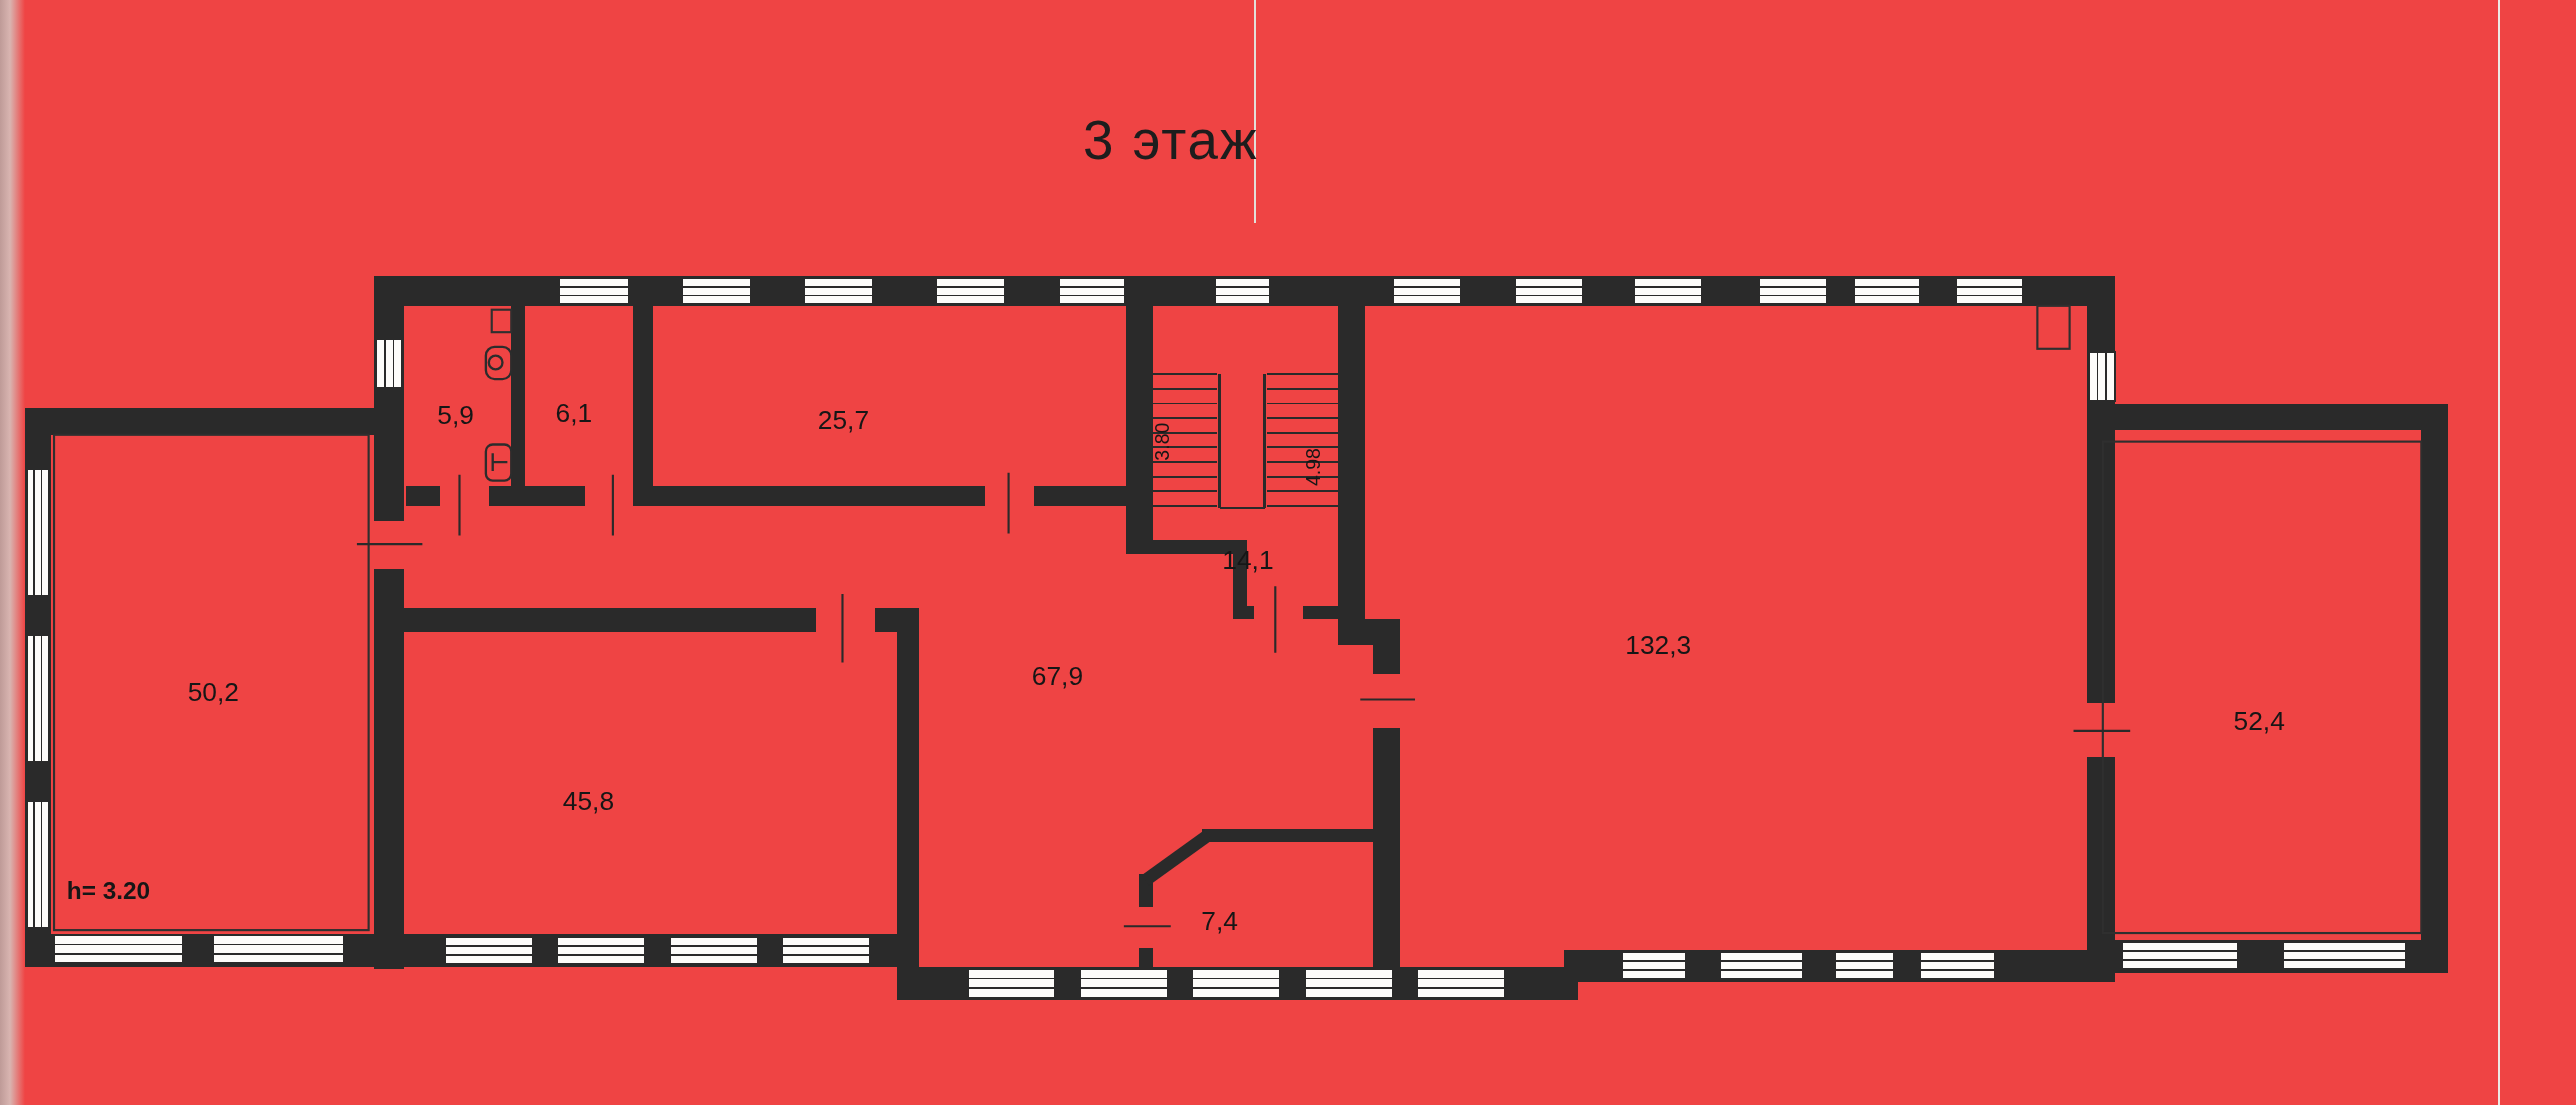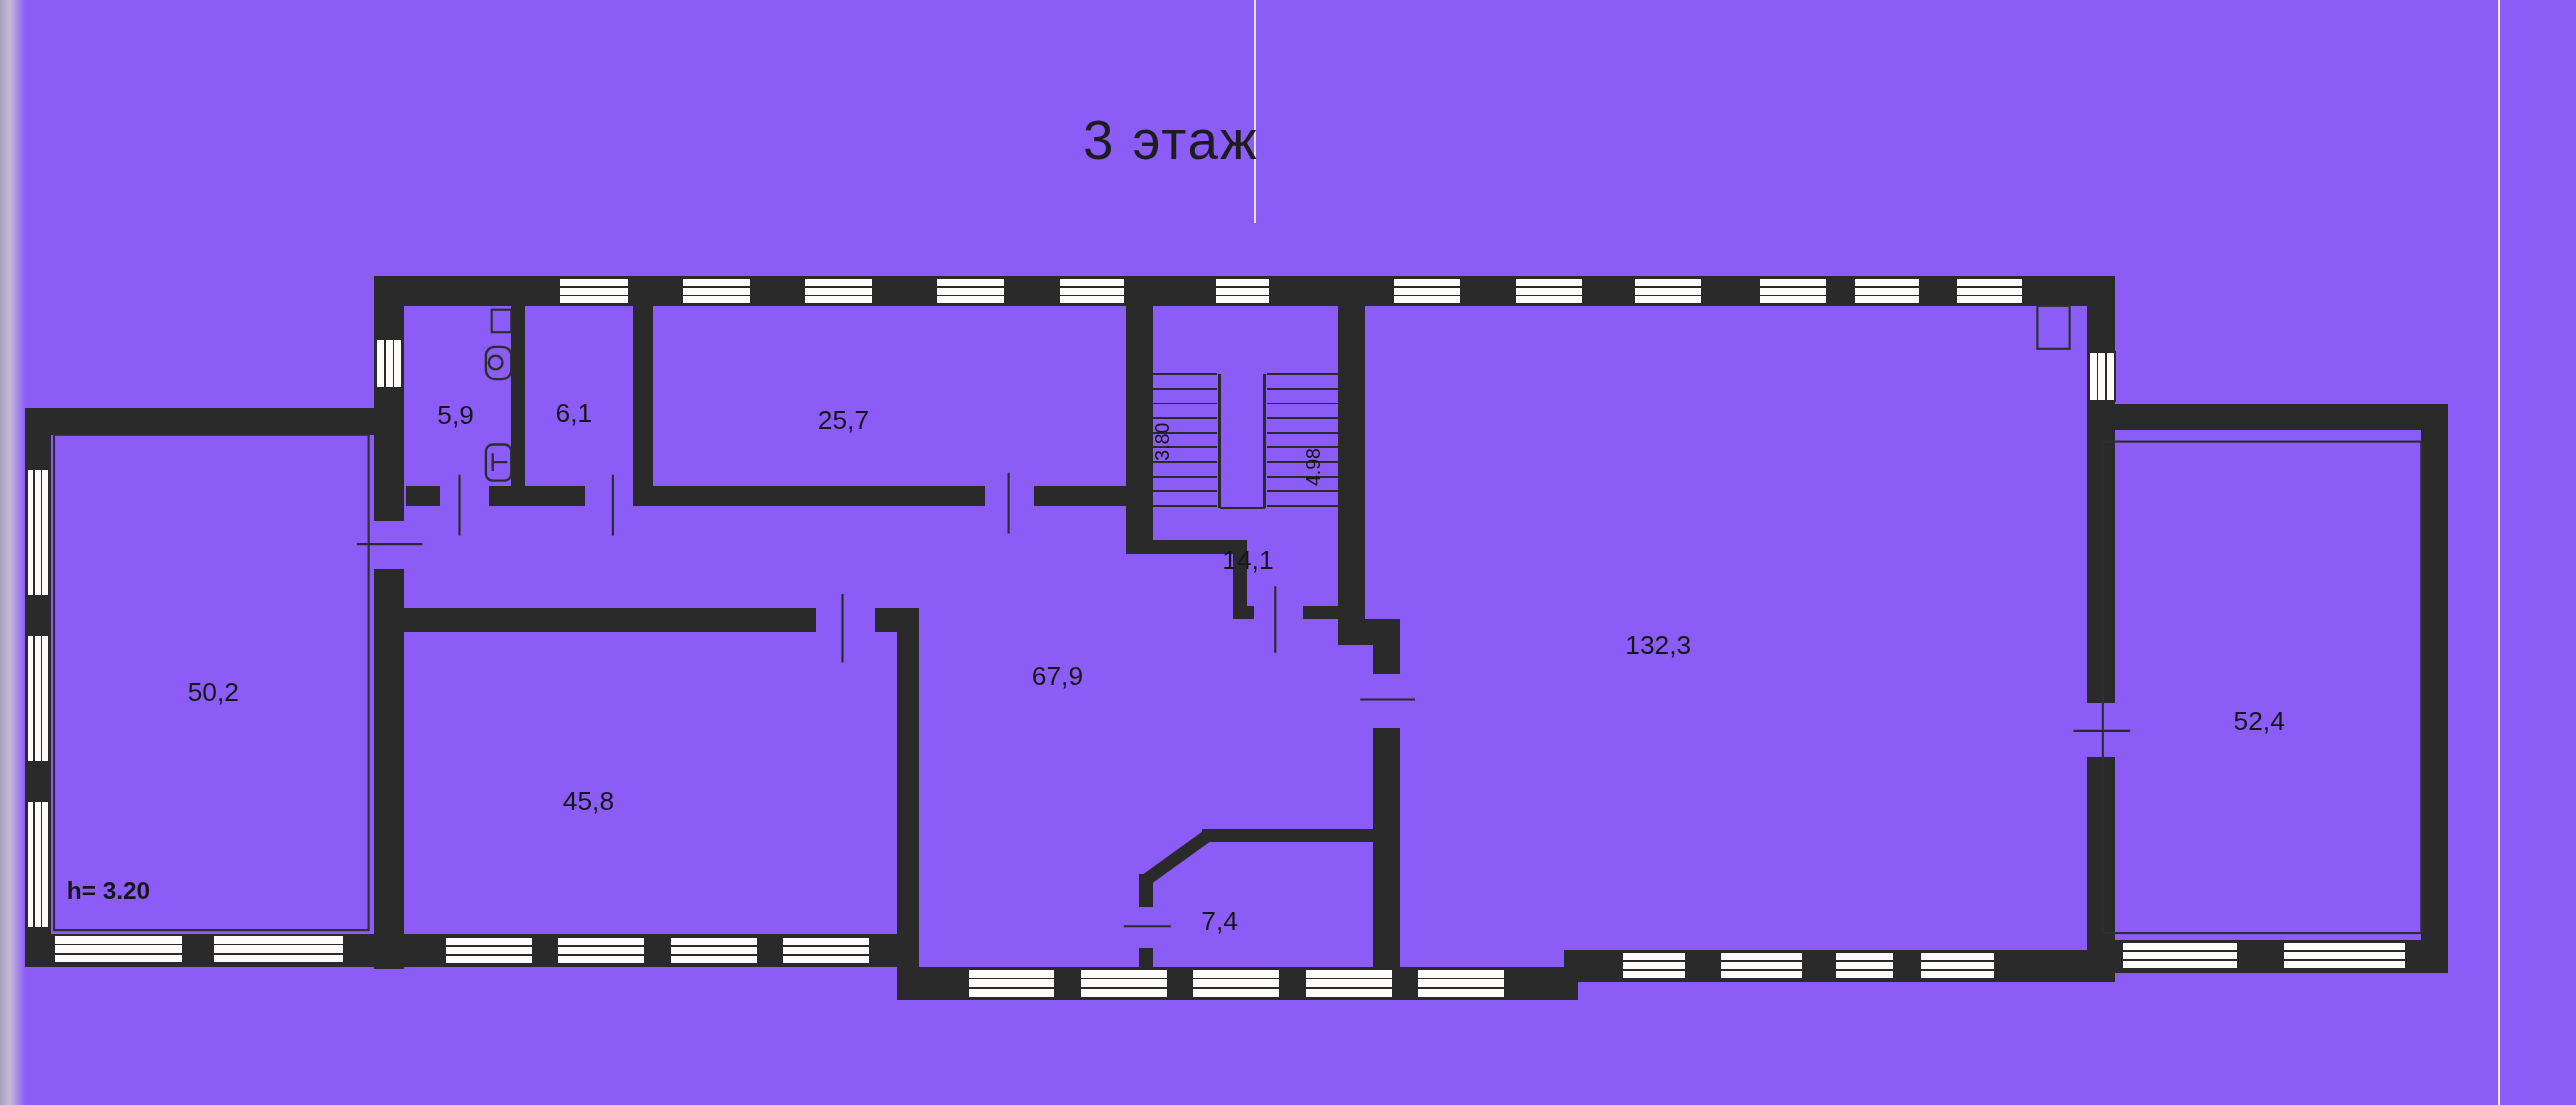--- a/index.html
+++ b/index.html
@@ -1,19 +1,19 @@
 <!DOCTYPE html>
 <html><head>
 <meta charset="utf-8">
 <style>
   html,body{margin:0;padding:0;background:#e9e7e2;}
   .page{
     position:relative;
     width:2576px;height:1105px;
-    background:#8b5cf6;
+    background:#ef4444;
     overflow:hidden;
     font-family:"Liberation Sans",sans-serif;
   }
   .edge-left{
     position:absolute;left:0;top:0;bottom:0;width:25.4px;
     background:linear-gradient(90deg,#b2b0ac 0%,#d3d1cc 40%,rgba(248,246,241,0) 100%);
     opacity:.8;
   }
   .fold-top{position:absolute;left:1254px;top:0;width:2px;height:223px;background:#e2dfd9;}
   .crease-right{position:absolute;left:2498px;top:0;bottom:0;width:2px;background:#eceae5;}

